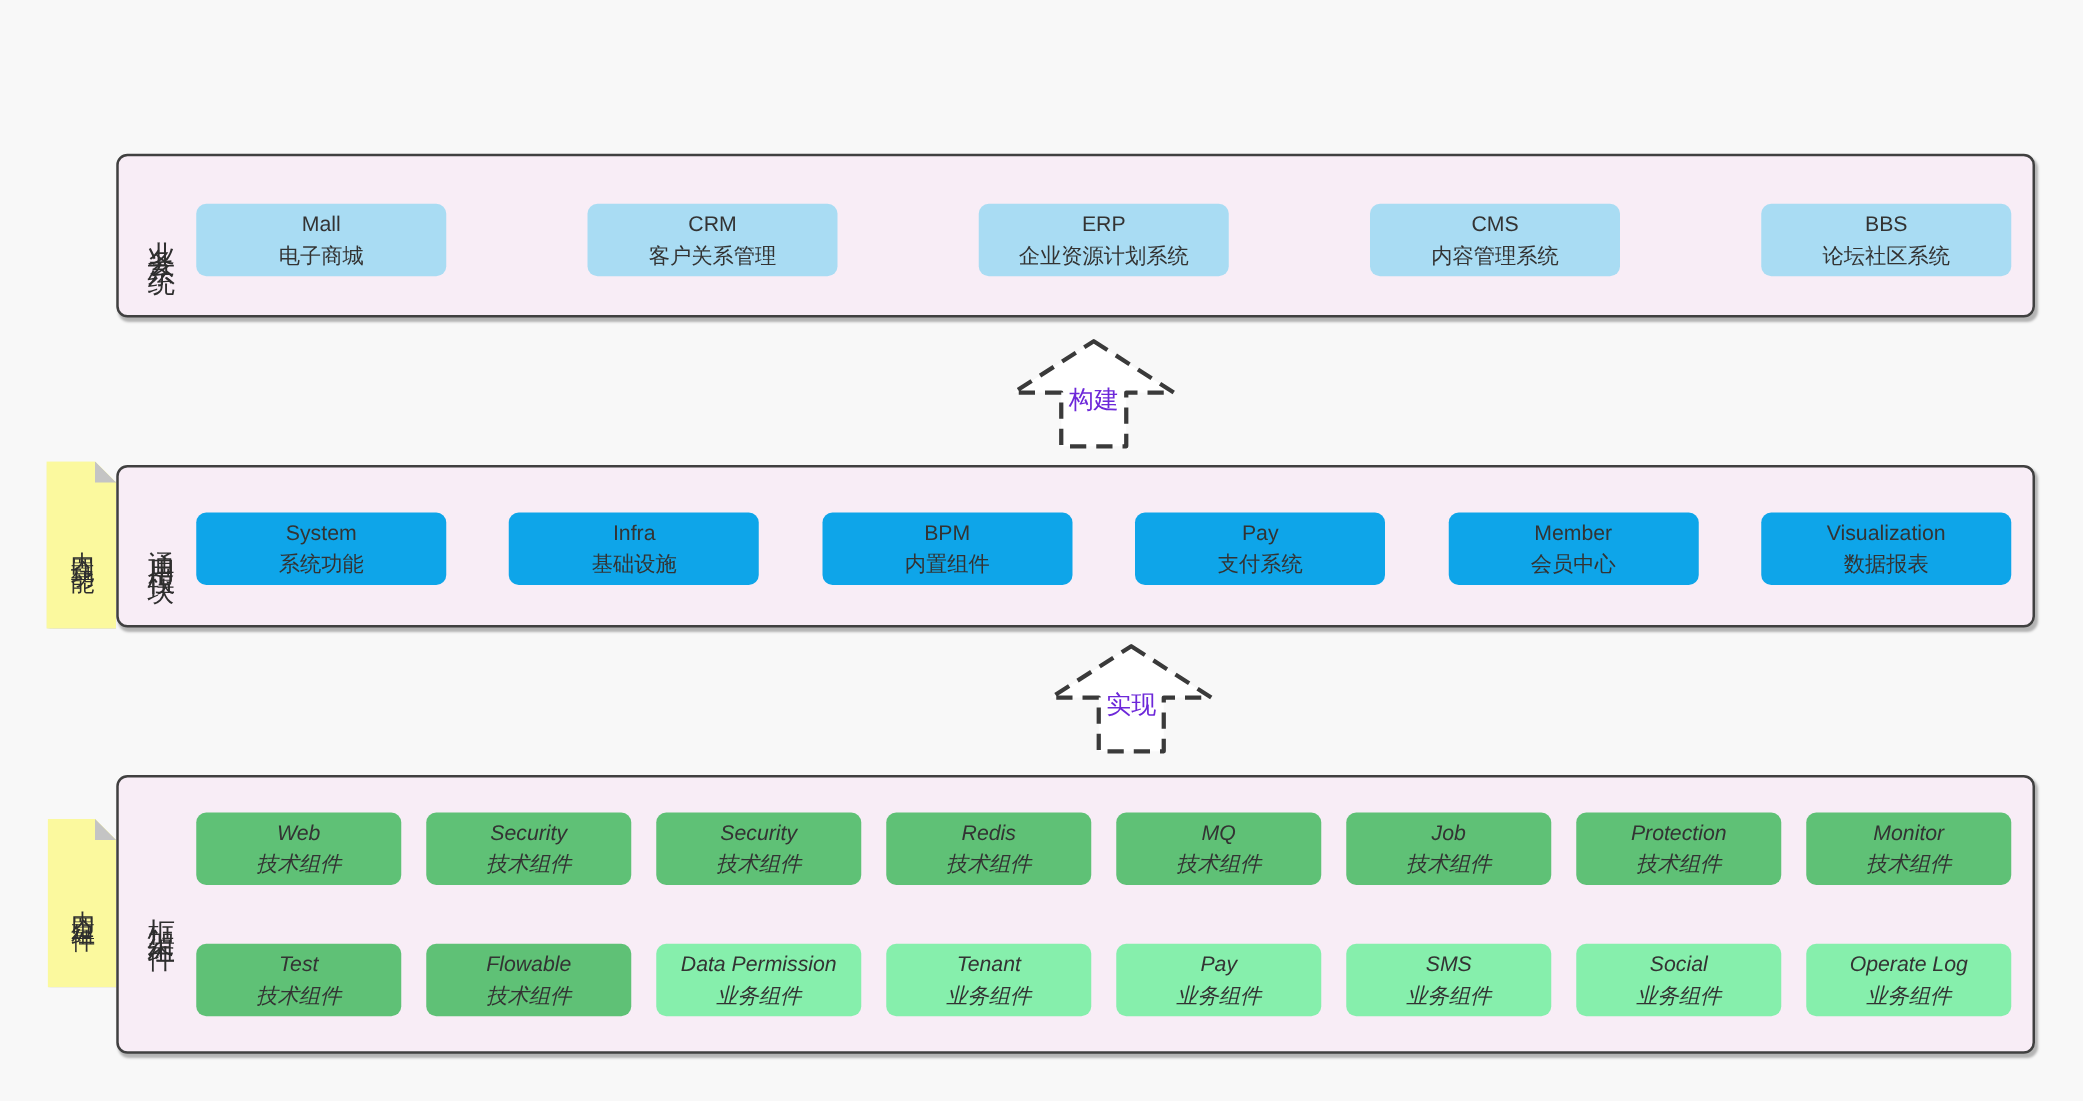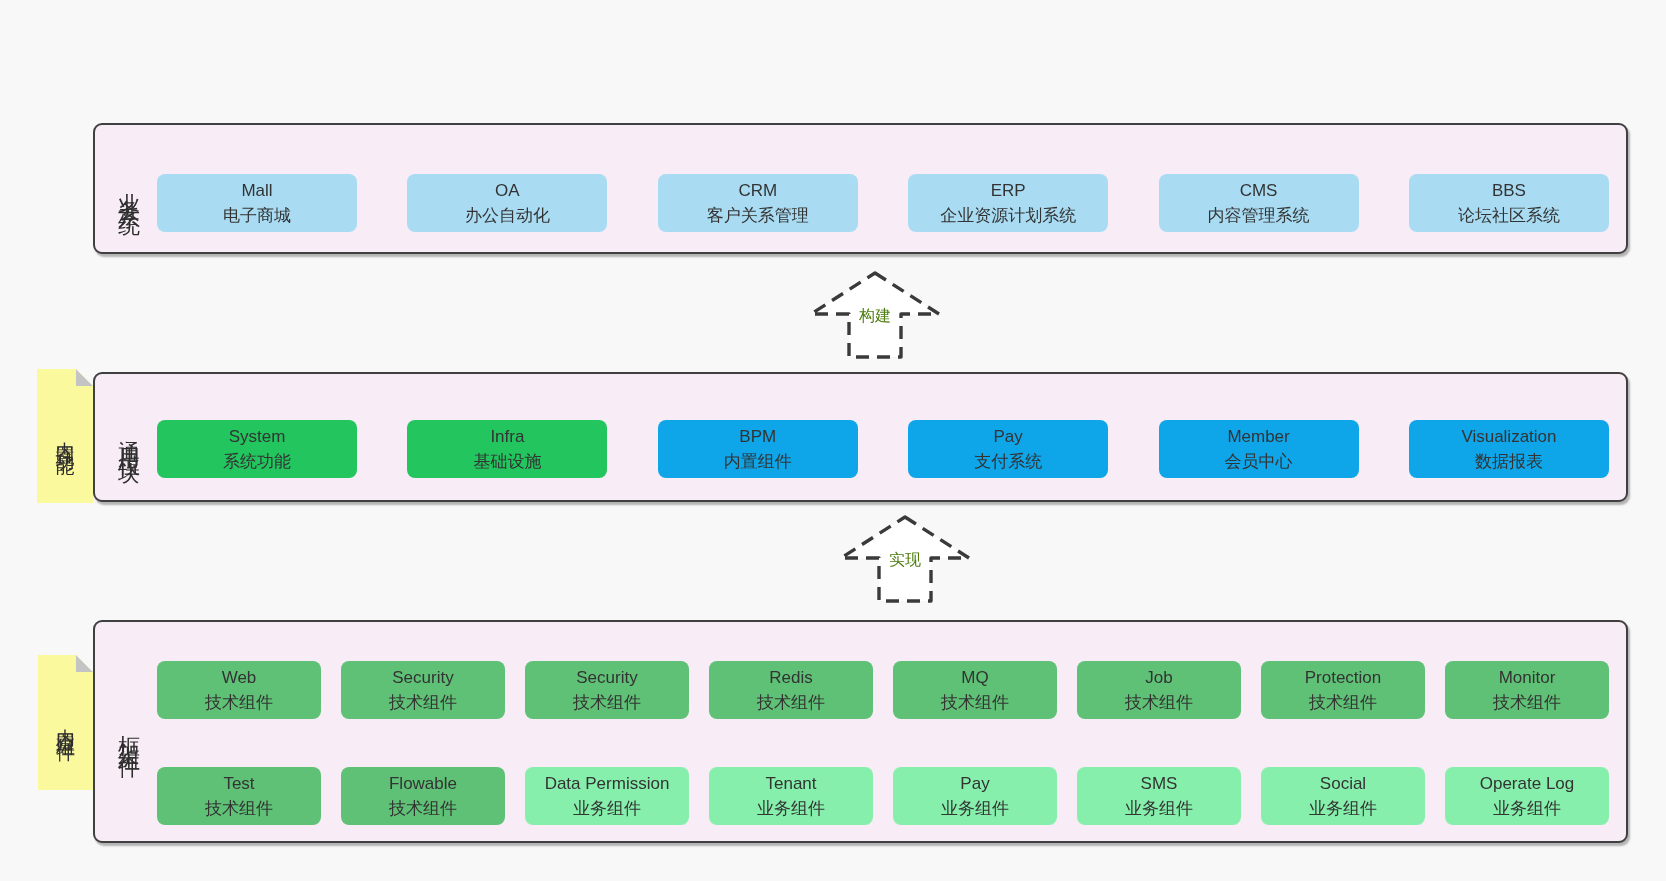--- a/index.html
+++ b/index.html
@@ -38,43 +38,43 @@
     font-size:22px;
     letter-spacing:7px;
     color:#2e2e2e;
   }
 
   .boxes-row {
     position:absolute;
     left:62px; right:17px;
     display:flex;
     justify-content:space-between;
-    align-items:flex-end;
+    align-items:center;
     gap:20px;
   }
   #layer-business .boxes-row { top:26px; height:81px; }
   #layer-modules  .boxes-row { top:25px; height:79px; }
   #layer-framework .boxes-row.row1 { top:17px;  height:80px; }
   #layer-framework .boxes-row.row2 { top:120px; height:83px; }
 
   .box {
     border-radius:8px;
     display:flex;
     flex-direction:column;
     align-items:center;
     justify-content:center;
     text-align:center;
     padding:4px 12px;
   }
   .box .t, .box .s { font-size:17px; line-height:25px; white-space:pre-wrap; }
   .w200 { width:200px; }
-  .w150 { width:180px; }
+  .w150 { width:180px;font-style:italic; }
 
   .v-blue   { background:#a9dcf3; }
-  .v-red    { background:#22c55e; }
+  .v-red    { background:#0ea5e9; }
   .v-pink   { background:#0ea5e9; }
   .v-green  { background:#5fc176; }
   .v-lgreen { background:#86efac; }
 
   
   .sticky {
     position:absolute;
     background:#fbf99e;
     z-index:2;
     box-shadow:1px 2px 2px rgba(0,0,0,0.18);
@@ -100,40 +100,36 @@
   
   .arrow { position:absolute; width:138px; height:90px; z-index:1; }
   #arrow-build     { left:806px; top:270px; }
   #arrow-implement { left:836px; top:514px; }
   .arrow svg { position:absolute; inset:0; }
   .arrow-label {
     position:absolute;
     left:0; right:0;
     top:36px;
     text-align:center;
-    font-size:16px;
-    color:#4d7c0f;
+    font-size:20px;
+    color:#6d28d9;
     background:transparent;
   }
 </style>
 </head>
 <body>
 
 <div class="canvas">
 
   <section class="layer" id="layer-business">
     <div class="layer-label">业务系统</div>
     <div class="boxes-row">
       <div class="box w200 v-blue">
         <span class="t">Mall</span>
         <span class="s">电子商城</span>
-      </div>
-      <div class="box w200 v-blue">
-        <span class="t">OA</span>
-        <span class="s">办公自动化</span>
       </div>
       <div class="box w200 v-blue">
         <span class="t">CRM</span>
         <span class="s">客户关系管理</span>
       </div>
       <div class="box w200 v-blue">
         <span class="t">ERP</span>
         <span class="s">企业资源计划系统</span>
       </div>
       <div class="box w200 v-blue">

